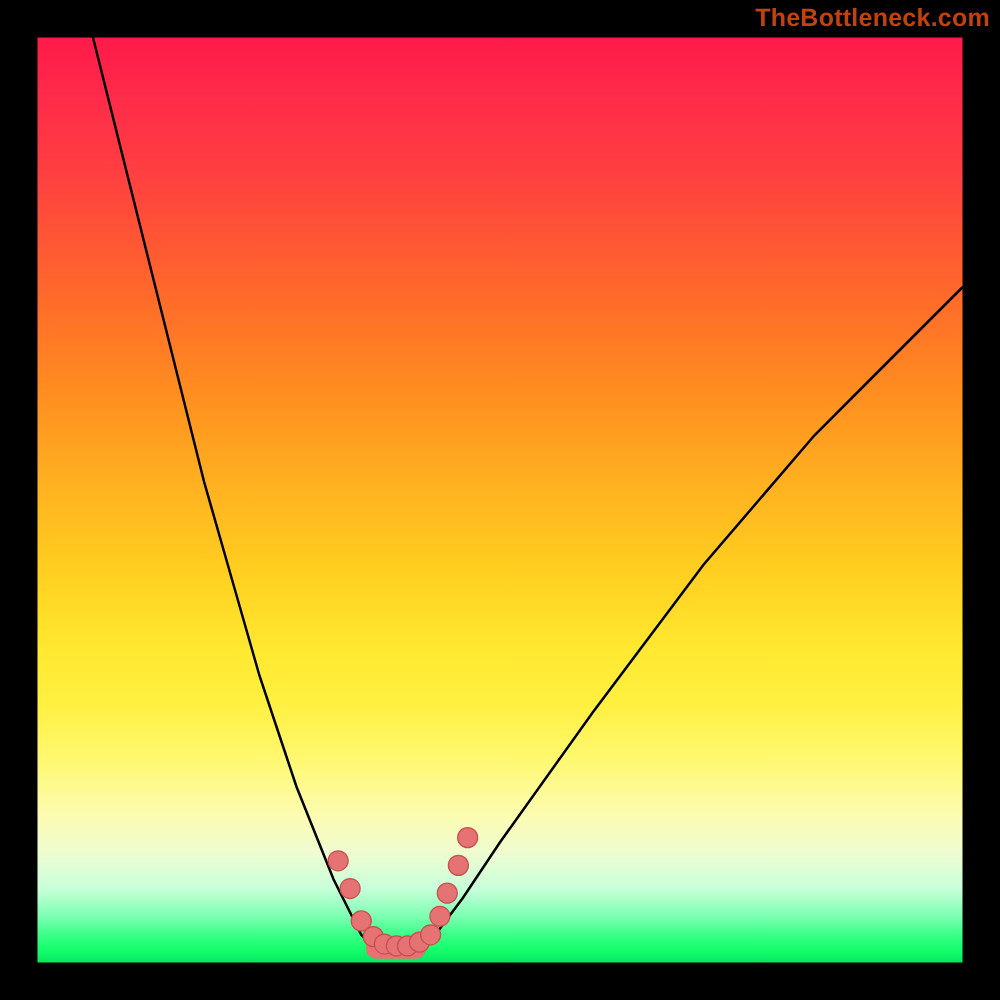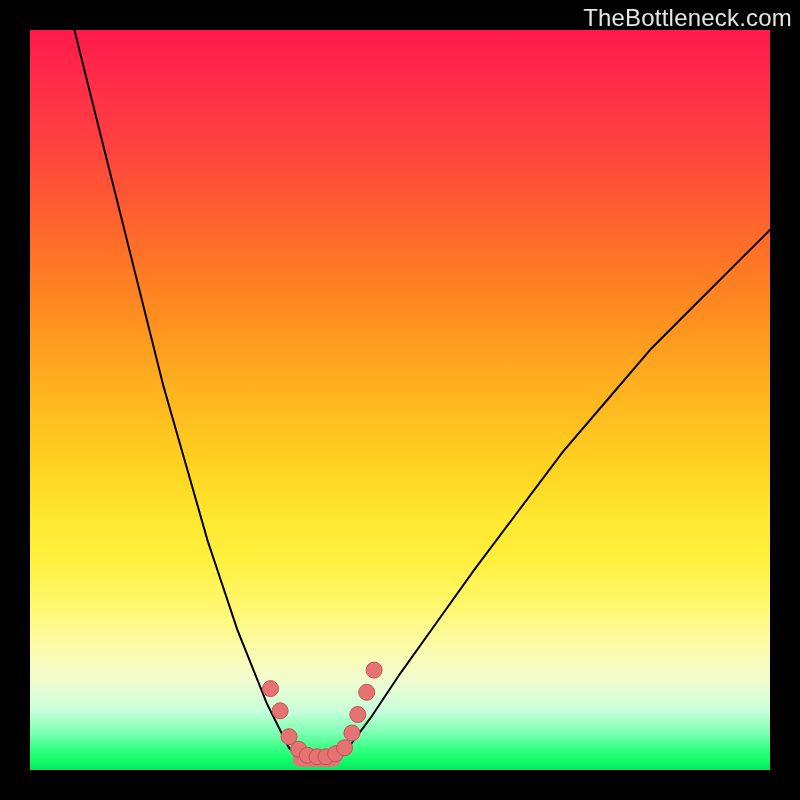--- a/index.html
+++ b/index.html
@@ -39,23 +39,23 @@
       #7dffb2 95%,
       #3bff88 97%,
       #16ff6c 98.5%,
       #06e860 100%
     );
   }
   .watermark {
     position: absolute;
     top: 4px;
     right: 8px;
-    color: #e5e5e5;
-    font-size: 24px;
-    font-weight: 400;
+    color: #c2410c;
+    font-size: 20px;
+    font-weight: 700;
     letter-spacing: 0.2px;
   }
   svg.curves {
     position: absolute;
     left: 30px;
     top: 30px;
     width: 740px;
     height: 740px;
     overflow: visible;
   }

